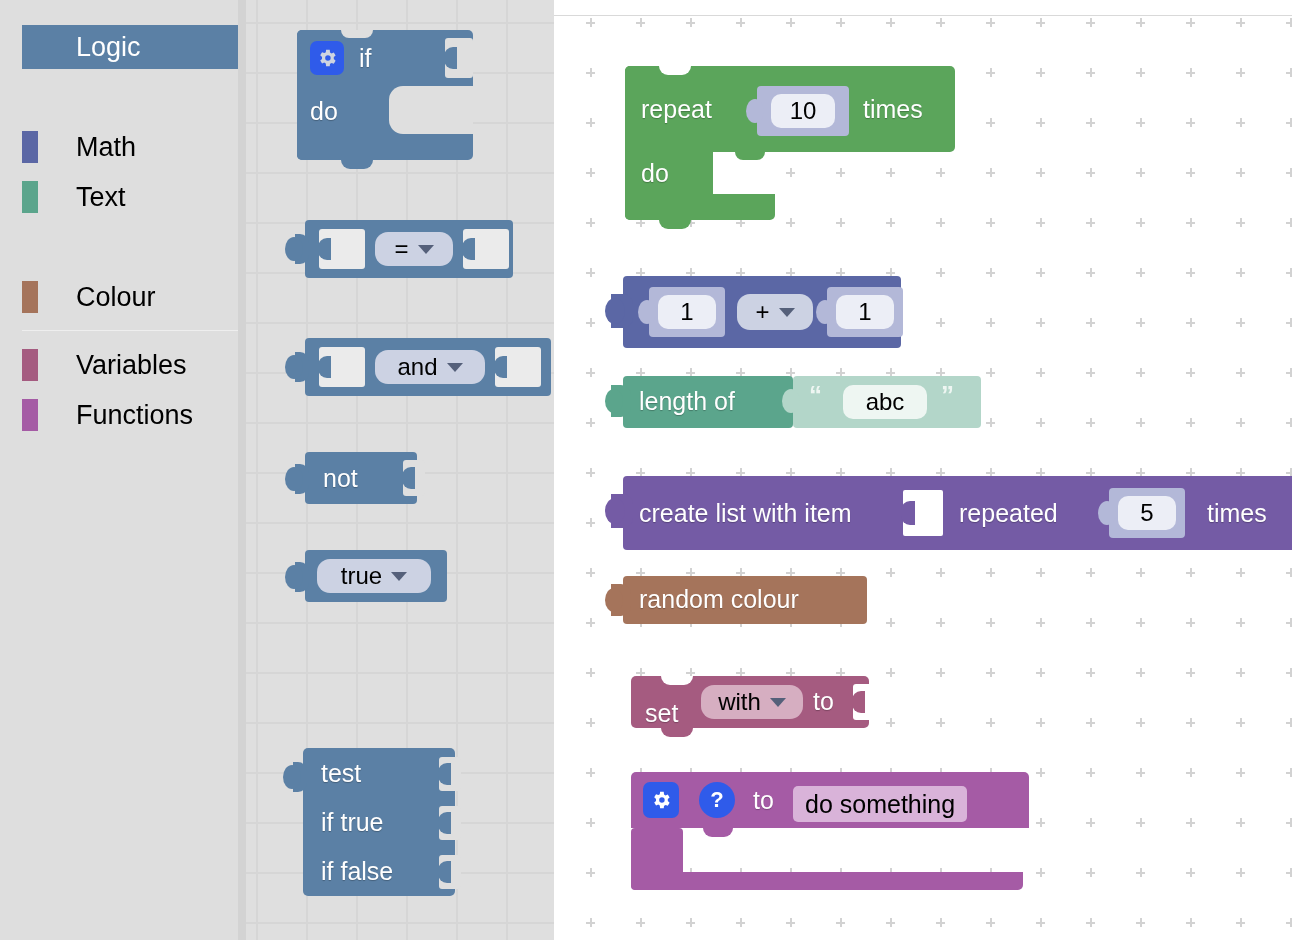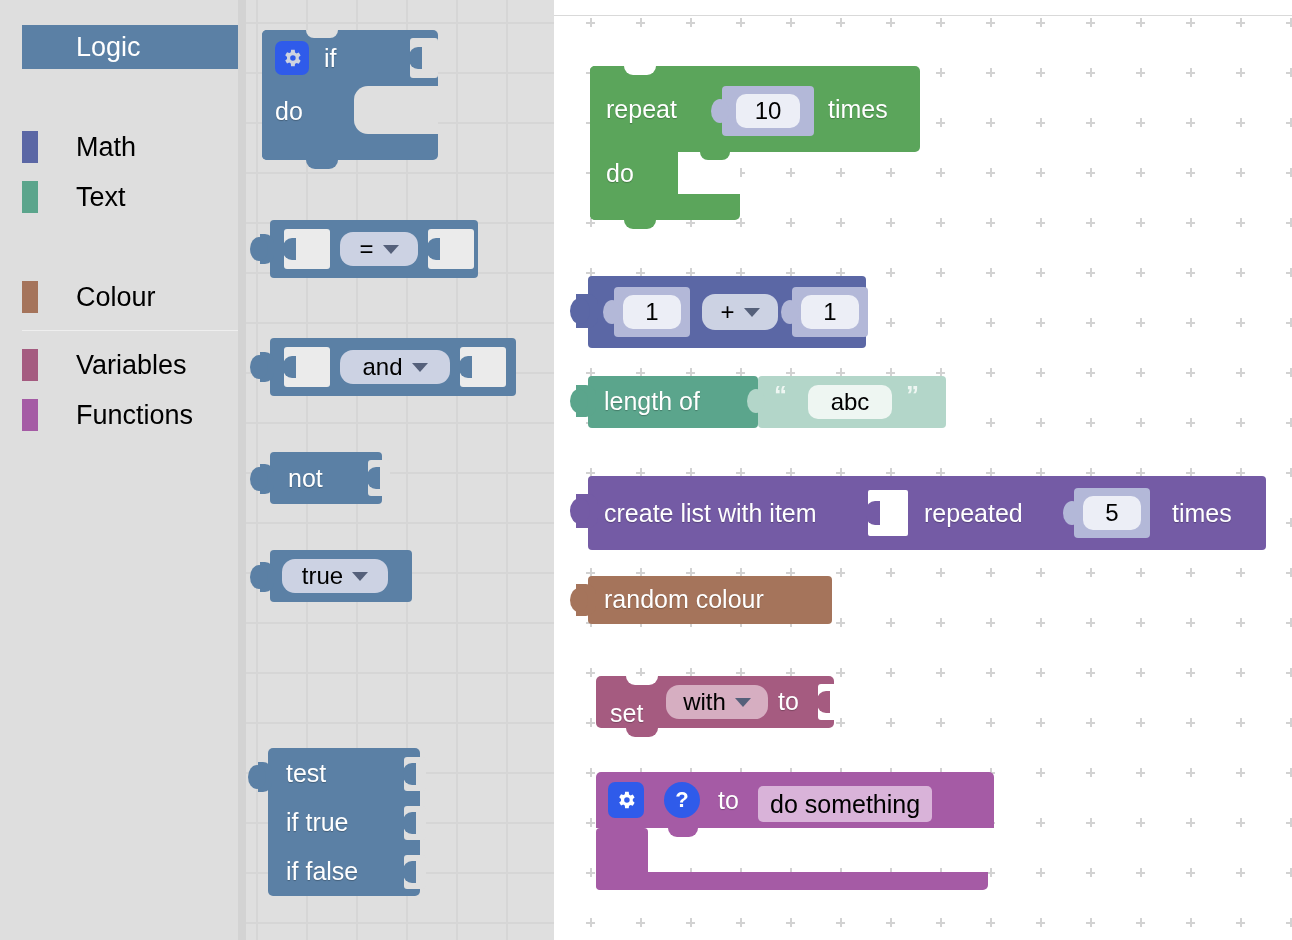--- a/index.html
+++ b/index.html
@@ -64,21 +64,21 @@
   #ws-grid{
     position:absolute;left:0;top:0;width:738px;height:940px;
     pointer-events:none;
   }
   .gplus{position:absolute;width:9px;height:9px;}
   .gplus:before,.gplus:after{content:"";position:absolute;background:#d2d2d2;}
   .gplus:before{left:0;top:3.5px;width:9px;height:2px;}
   .gplus:after{left:3.5px;top:0;width:2px;height:9px;}
 
   
-  .blk{position:absolute;}
+  .blk{position:absolute;margin-left:35px;}
   .bbody{position:absolute;border-radius:4px;}
   .btext{
     position:absolute;color:#ffffff;font-size:25px;
     white-space:nowrap;display:flex;align-items:center;height:38px;
     text-shadow:0 1px 1px rgba(0,0,0,.25);
   }
 
   
   .plug{
     position:absolute;width:14px;height:30px;
@@ -254,21 +254,21 @@
       <div class="socket" style="left:110px;top:8px;width:22px;height:36px;background:#dfdfdf">
         <div class="tab" style="background:#5b80a5"></div>
       </div>
     </div>
 
     <div class="blk" style="left:20px;top:550px;width:160px;height:52px">
       <div class="bbody" style="left:12px;top:0;width:142px;height:52px;background:#5b80a5"></div>
       <div class="plug" style="left:2px;top:12px;background:#5b80a5">
           <span style="position:absolute;left:-10px;top:3px;width:18px;height:24px;border-radius:50%;background:#5b80a5;display:block"></span>
         </div>
-      <div class="field" style="left:24px;top:9px;width:106px;height:34px;background:#ccd2e3">
+      <div class="field" style="left:24px;top:9px;width:114px;height:34px;background:#ccd2e3">
         <span>true</span>
         <span class="caret"></span>
       </div>
     </div>
 
 
     <div class="blk" style="left:18px;top:748px;width:180px;height:148px">
       <div class="bbody" style="left:12px;top:0;width:152px;height:148px;background:#5b80a5;border-radius:5px"></div>
       <div class="plug" style="left:2px;top:14px;background:#5b80a5">
           <span style="position:absolute;left:-10px;top:3px;width:18px;height:24px;border-radius:50%;background:#5b80a5;display:block"></span>

